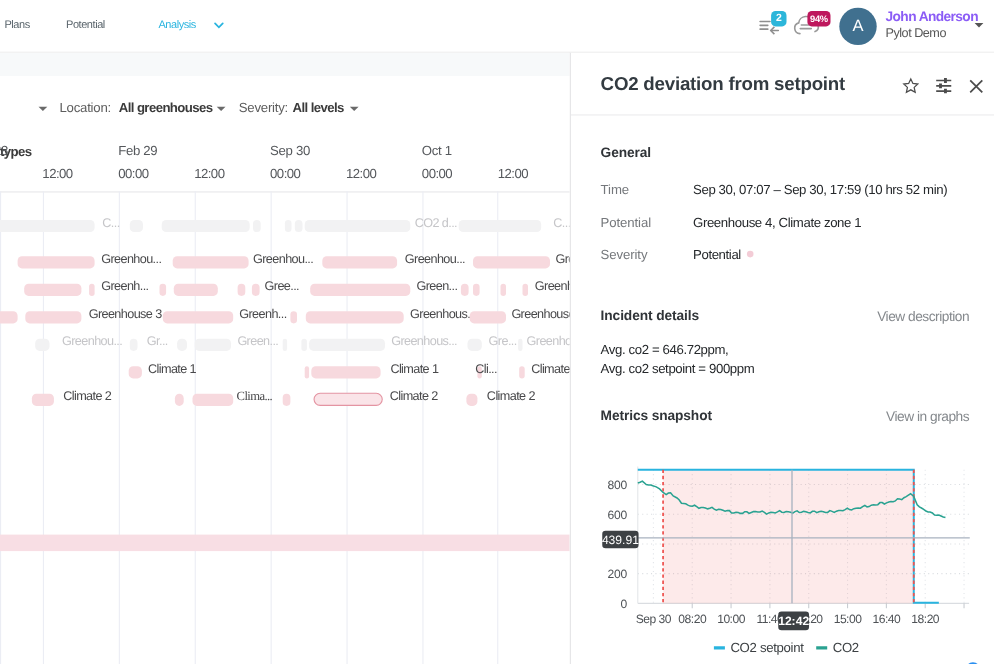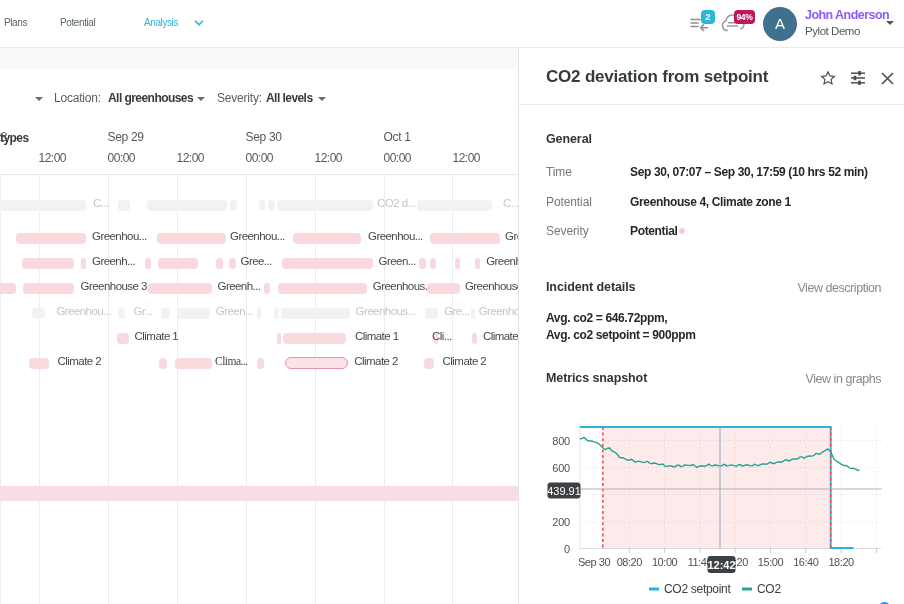--- a/index.html
+++ b/index.html
@@ -24,21 +24,21 @@
   .gbar{position:absolute;height:11px;border-radius:4px;background:#f2f2f3;}
   .blab{position:absolute;font-size:11.5px;color:#48484a;white-space:nowrap;letter-spacing:-0.55px;}
   .glab{position:absolute;font-size:11.5px;color:#c5c5c8;white-space:nowrap;letter-spacing:-0.55px;}
   #pinkband{position:absolute;left:0;top:438px;width:518px;height:15px;background:#f8dee4;}
   
   #panel{position:absolute;left:518px;top:48px;width:386px;height:556px;background:#fff;border-left:1px solid #e4e4e6;}
   #ptitle{position:absolute;left:27px;top:19px;font-size:17px;font-weight:bold;color:#333b41;letter-spacing:-0.2px;white-space:nowrap;}
   #pdivider{position:absolute;left:0;top:56px;width:386px;height:1px;background:#ebebed;}
   .sechead{position:absolute;font-size:12.5px;font-weight:bold;color:#303438;letter-spacing:-0.1px;}
   .plab{position:absolute;left:27px;font-size:12px;color:#75787c;letter-spacing:-0.1px;}
-  .pval{position:absolute;left:111px;font-size:12px;color:#25282b;letter-spacing:-0.35px;white-space:nowrap;font-weight:bold;}
+  .pval{position:absolute;left:111px;font-size:12px;color:#25282b;letter-spacing:-0.35px;white-space:nowrap;}
   .plink{position:absolute;font-size:12.5px;color:#85898d;letter-spacing:-0.45px;white-space:nowrap;}
 </style>
 </head>
 <body>
 
 <div id="nav">
   <span class="navitem" style="left:4px;">Plans</span>
   <span class="navitem" style="left:60px;">Potential</span>
   <span class="navitem" id="nav-analysis" style="left:144px;">Analysis</span>
   <svg class="abs" style="left:192.5px;top:19px;" width="12" height="8" viewBox="0 0 12 8">
@@ -75,21 +75,21 @@
   <span class="fvalue" style="left:0px;margin-top:40px;">types</span>
   <div class="caret" style="left:35px;top:49px;"></div>
   <span class="flabel" style="left:54px;">Location:</span>
   <span class="fvalue" style="left:108px;">All greenhouses</span>
   <div class="caret" style="left:197px;top:49px;"></div>
   <span class="flabel" style="left:217px;">Severity:</span>
   <span class="fvalue" style="left:266px;">All levels</span>
   <div class="caret" style="left:318px;top:49px;"></div>
 
   <span class="datelab" style="left:-29px;">Sep 28</span>
-  <span class="datelab" style="left:107.5px;">Sep 29</span>
+  <span class="datelab" style="left:107.5px;">Feb 29</span>
   <span class="datelab" style="left:245.5px;">Sep 30</span>
   <span class="datelab" style="left:383.5px;">Oct 1</span>
   <span class="ticklab" style="left:38.5px;">12:00</span>
   <span class="ticklab" style="left:107.5px;">00:00</span>
   <span class="ticklab" style="left:176.5px;">12:00</span>
   <span class="ticklab" style="left:245.5px;">00:00</span>
   <span class="ticklab" style="left:314.5px;">12:00</span>
   <span class="ticklab" style="left:383.5px;">00:00</span>
   <span class="ticklab" style="left:452.5px;">12:00</span>
 

